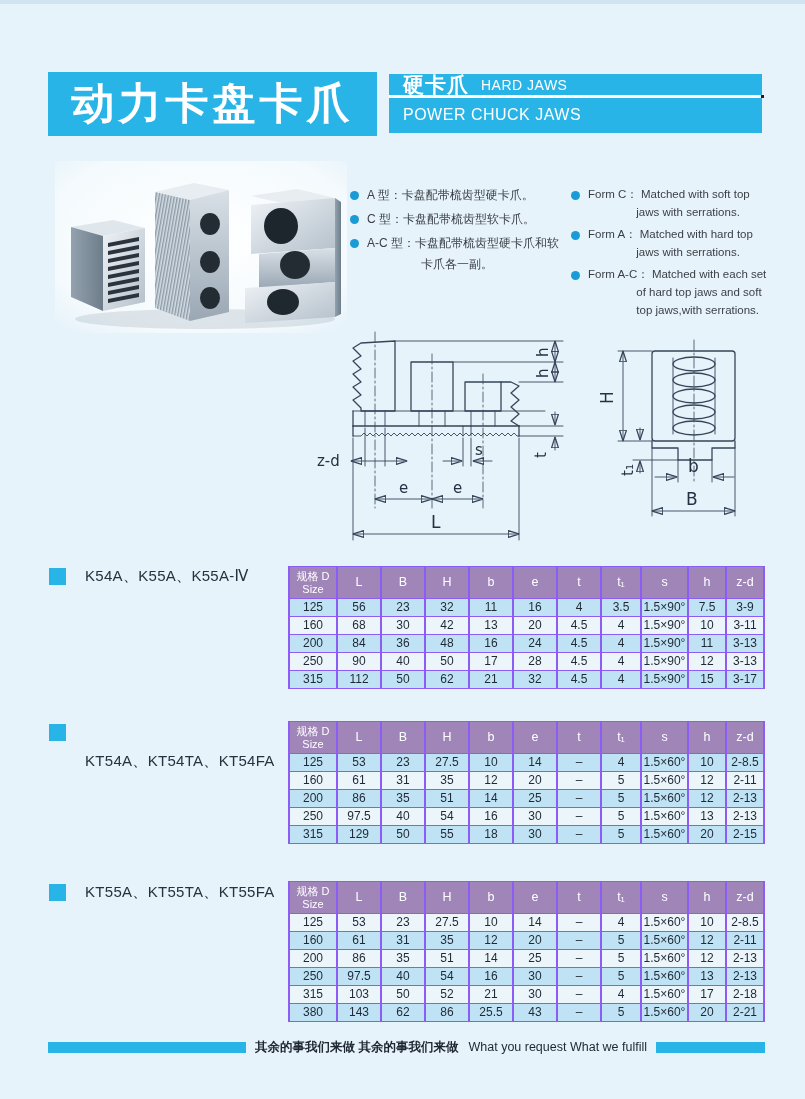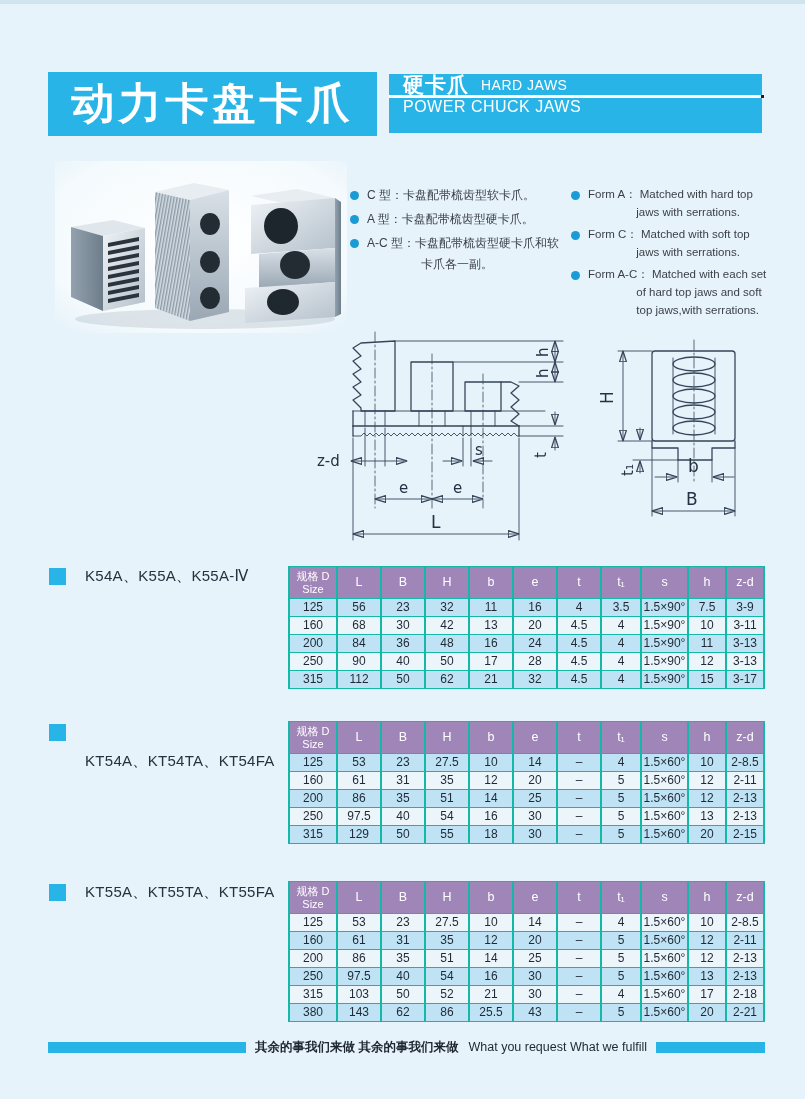--- a/index.html
+++ b/index.html
@@ -19,21 +19,21 @@
   }
   .sub-box{
     position:absolute;left:389px;top:70px;width:373px;height:59px;
     background:#29b4e7;color:#fff;
   }
   .sub-row1{height:21px;display:flex;align-items:center;padding-left:14px;gap:12px;}
   .sub-zh{font-size:21px;font-weight:700;letter-spacing:1px;}
   .sub-en{font-size:14px;letter-spacing:.5px;}
   .sub-divider{height:3px;background:#fff;position:relative;}
   .sub-divider .tick{position:absolute;right:-2px;top:0;width:3px;height:3px;background:#13202b;}
-  .sub-row2{height:26px;display:flex;align-items:flex-start;padding-left:14px;
+  .sub-row2{height:26px;display:flex;align-items:flex-end;padding-left:14px;
     font-size:16px;letter-spacing:.5px;}
   
   .photo{position:absolute;left:55px;top:157px;width:292px;height:172px;}
   
   .notes{position:absolute;list-style:none;margin:0;padding:0;}
   .notes-zh{left:350px;top:181px;width:216px;font-size:12px;color:#3a3f46;}
   .notes-en{left:571px;top:181px;width:202px;font-size:11.5px;color:#3a3f46;}
   .notes li{display:flex;align-items:flex-start;margin-bottom:3px;}
   .notes .dot{flex:none;width:9px;height:9px;border-radius:50%;background:#1a9bd7;margin:6px 8px 0 0;}
   .notes .txt{line-height:1.75;padding-left:4.5em;text-indent:-4.5em;}
@@ -44,21 +44,21 @@
     fill:none;stroke:#36465a;stroke-width:1.3;stroke-linejoin:round;stroke-linecap:round;}
   .drawing .thin{stroke-width:.9;}
   .drawing .cl{stroke-width:.8;stroke-dasharray:10 3 2 3;}
   .drawing text{font-family:"DejaVu Sans",sans-serif;font-size:15px;fill:#233242;stroke:none;}
   .drawing .big{font-size:17px;}
   
   .sec-square{position:absolute;left:49px;width:17px;height:17px;background:#29b4e7;}
   .sec-label{position:absolute;left:85px;font-size:15px;color:#273140;font-weight:500;letter-spacing:.3px;white-space:nowrap;}
   .spec-table{
     position:absolute;left:288px;width:477px;table-layout:fixed;
-    border-collapse:separate;border-spacing:2px 1.5px;background:#14b8a6;
+    border-collapse:separate;border-spacing:2px 1.5px;background:#8b5cf6;
   }
   .spec-table th{
     background:#a085b8;color:#fff;font-weight:500;font-size:12.5px;
     padding:3px 0;line-height:1.15;text-align:center;white-space:pre-line;
   }
   .spec-table th.th-size{font-size:11px;}
   .spec-table td{
     text-align:center;font-size:12px;color:#1f2835;height:17px;line-height:17px;padding:0;
     background:#ecf5fa;
   }
@@ -155,40 +155,40 @@
       <polygon points="204,93 280,87 280,121 204,127" fill="url(#g2)"></polygon>
       <ellipse cx="240" cy="104" rx="15" ry="14" fill="#242c33"></ellipse>
       <polygon points="190,127 280,121 280,156 190,162" fill="url(#g1)"></polygon>
       <ellipse cx="228" cy="141" rx="16" ry="13" fill="#20282f"></ellipse>
     </g>
   </svg>
 
   <ul class="notes notes-zh">
     <li>
       <span class="dot"></span>
-      <span class="txt">C 型：卡盘配带梳齿型软卡爪。</span>
+      <span class="txt">A 型：卡盘配带梳齿型硬卡爪。</span>
     </li>
     <li>
       <span class="dot"></span>
-      <span class="txt">A 型：卡盘配带梳齿型硬卡爪。</span>
+      <span class="txt">C 型：卡盘配带梳齿型软卡爪。</span>
     </li>
     <li>
       <span class="dot"></span>
       <span class="txt">A-C 型：卡盘配带梳齿型硬卡爪和软卡爪各一副。</span>
     </li>
   </ul>
 
   <ul class="notes notes-en">
     <li>
       <span class="dot"></span>
-      <span class="txt">Form A： Matched with hard top jaws with serrations.</span>
+      <span class="txt">Form C： Matched with soft top jaws with serrations.</span>
     </li>
     <li>
       <span class="dot"></span>
-      <span class="txt">Form C： Matched with soft top jaws with serrations.</span>
+      <span class="txt">Form A： Matched with hard top jaws with serrations.</span>
     </li>
     <li>
       <span class="dot"></span>
       <span class="txt">Form A-C： Matched with each set of hard top jaws and soft top jaws,with serrations.</span>
     </li>
   </ul>
 
   <svg class="drawing" viewBox="0 0 466 246">
     <defs>
       <marker id="ar" viewBox="0 0 11 7" refX="11" refY="3.5" markerWidth="12" markerHeight="8" orient="auto-start-reverse">

